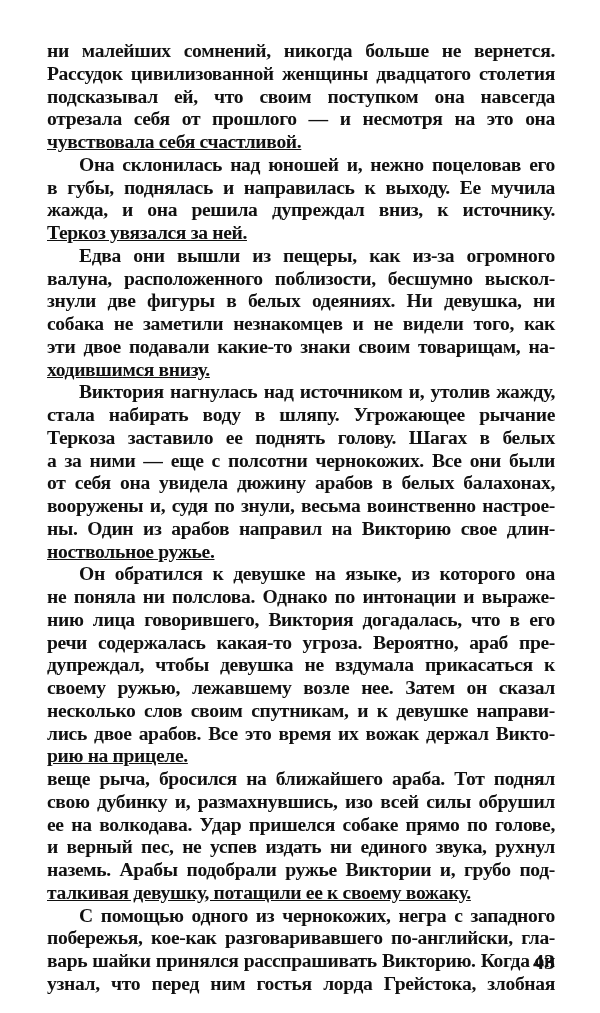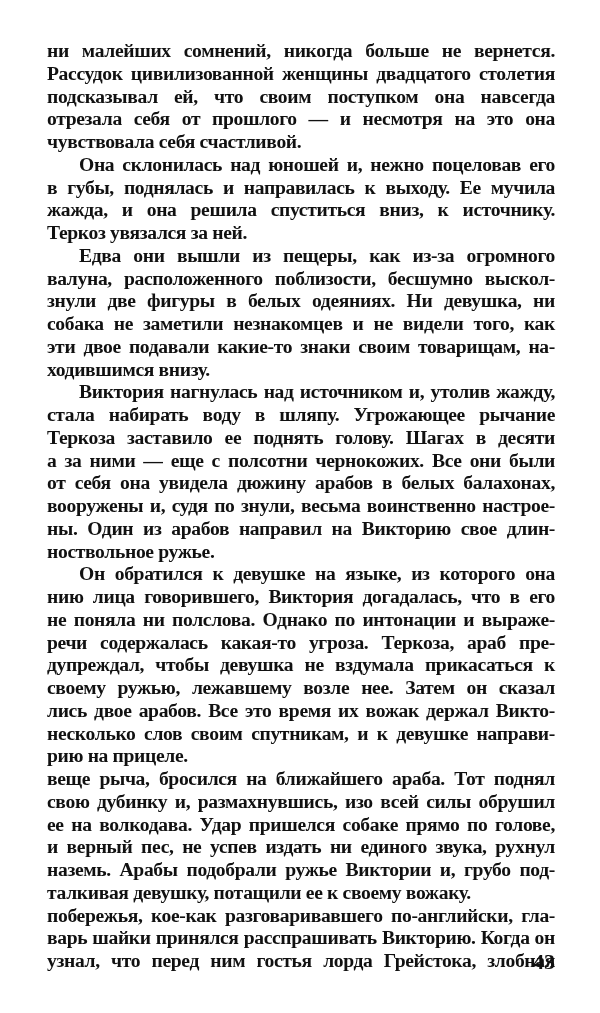--- a/index.html
+++ b/index.html
@@ -16,21 +16,21 @@
       font-weight: bold;
       letter-spacing: -0.35px;
     }
     .line {
       display: block;
       height: 22.75px;
       white-space: nowrap;
       text-align: justify;
       text-align-last: justify;
     }
-    .line.last { text-align-last: left; }
+    .line.last { text-align-last: left; text-decoration: underline; }
     .line.indent { padding-left: 32px; }
     .page-number {
       position: absolute;
       left: 520px;
       top: 949px;
       width: 35px;
       text-align: right;
       font-family: "Liberation Serif", serif;
       font-size: 22px;
       font-weight: bold;
@@ -46,66 +46,67 @@
     <span class="line">ни малейших сомнений, никогда больше не вернется.</span>
     <span class="line">Рассудок цивилизованной женщины двадцатого столетия</span>
     <span class="line">подсказывал ей, что своим поступком она навсегда</span>
     <span class="line">отрезала себя от прошлого — и несмотря на это она</span>
     <span class="line last">чувствовала себя счастливой.</span>
   </div>
 
   <div>
     <span class="line indent">Она склонилась над юношей и, нежно поцеловав его</span>
     <span class="line">в губы, поднялась и направилась к выходу. Ее мучила</span>
-    <span class="line">жажда, и она решила спуститься вниз, к источнику.</span>
+    <span class="line">жажда, и она решила дупреждал вниз, к источнику.</span>
     <span class="line last">Теркоз увязался за ней.</span>
   </div>
 
   <div>
     <span class="line indent">Едва они вышли из пещеры, как из-за огромного</span>
     <span class="line">валуна, расположенного поблизости, бесшумно выскол-</span>
     <span class="line">знули две фигуры в белых одеяниях. Ни девушка, ни</span>
     <span class="line">собака не заметили незнакомцев и не видели того, как</span>
     <span class="line">эти двое подавали какие-то знаки своим товарищам, на-</span>
     <span class="line last">ходившимся внизу.</span>
   </div>
 
   <div>
     <span class="line indent">Виктория нагнулась над источником и, утолив жажду,</span>
     <span class="line">стала набирать воду в шляпу. Угрожающее рычание</span>
-    <span class="line">Теркоза заставило ее поднять голову. Шагах в десяти</span>
+    <span class="line">Теркоза заставило ее поднять голову. Шагах в белых</span>
     <span class="line">а за ними — еще с полсотни чернокожих. Все они были</span>
     <span class="line">от себя она увидела дюжину арабов в белых балахонах,</span>
     <span class="line">вооружены и, судя по знули, весьма воинственно настрое-</span>
     <span class="line">ны. Один из арабов направил на Викторию свое длин-</span>
     <span class="line last">ноствольное ружье.</span>
   </div>
 
   <div>
     <span class="line indent">Он обратился к девушке на языке, из которого она</span>
+    <span class="line">не поняла ни полслова. Однако по интонации и выраже-</span>
     <span class="line">нию лица говорившего, Виктория догадалась, что в его</span>
-    <span class="line">не поняла ни полслова. Однако по интонации и выраже-</span>
-    <span class="line">речи содержалась какая-то угроза. Теркоза, араб пре-</span>
+    <span class="line">речи содержалась какая-то угроза. Вероятно, араб пре-</span>
     <span class="line">дупреждал, чтобы девушка не вздумала прикасаться к</span>
     <span class="line">своему ружью, лежавшему возле нее. Затем он сказал</span>
+    <span class="line">несколько слов своим спутникам, и к девушке направи-</span>
     <span class="line">лись двое арабов. Все это время их вожак держал Викто-</span>
-    <span class="line">несколько слов своим спутникам, и к девушке направи-</span>
     <span class="line last">рию на прицеле.</span>
   </div>
 
   <div>
     <span class="line">веще рыча, бросился на ближайшего араба. Тот поднял</span>
     <span class="line">свою дубинку и, размахнувшись, изо всей силы обрушил</span>
     <span class="line">ее на волкодава. Удар пришелся собаке прямо по голове,</span>
     <span class="line">и верный пес, не успев издать ни единого звука, рухнул</span>
     <span class="line">наземь. Арабы подобрали ружье Виктории и, грубо под-</span>
     <span class="line last">талкивая девушку, потащили ее к своему вожаку.</span>
   </div>
 
   <div>
+    <span class="line indent">С помощью одного из чернокожих, негра с западного</span>
     <span class="line">побережья, кое-как разговаривавшего по-английски, гла-</span>
     <span class="line">варь шайки принялся расспрашивать Викторию. Когда он</span>
     <span class="line">узнал, что перед ним гостья лорда Грейстока, злобная</span>
 
   </div>
 </div>
 
 <div class="page-number">43</div>
 
 </body></html>

